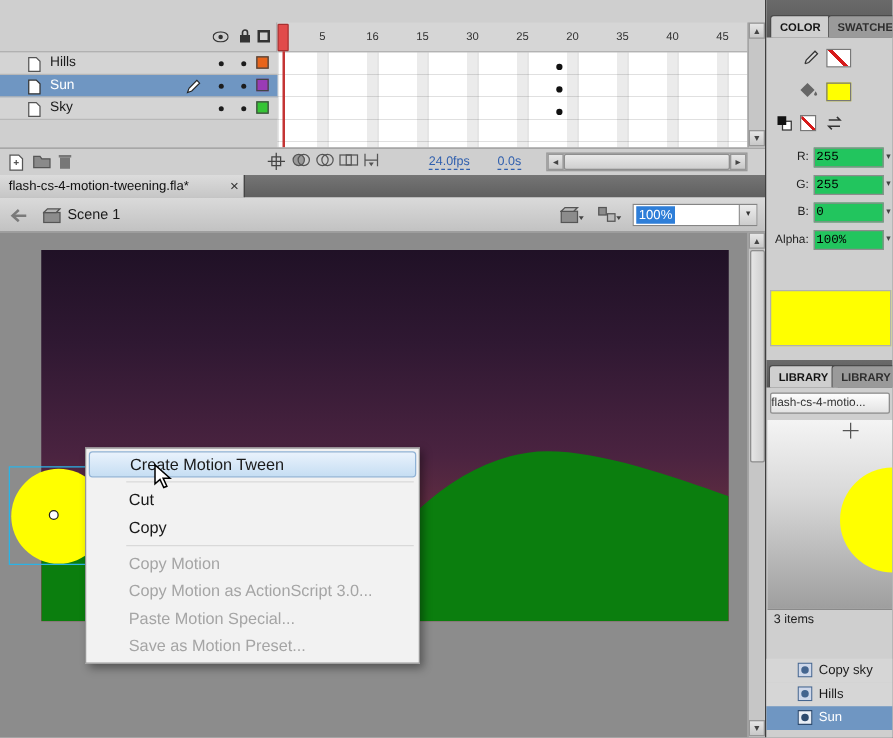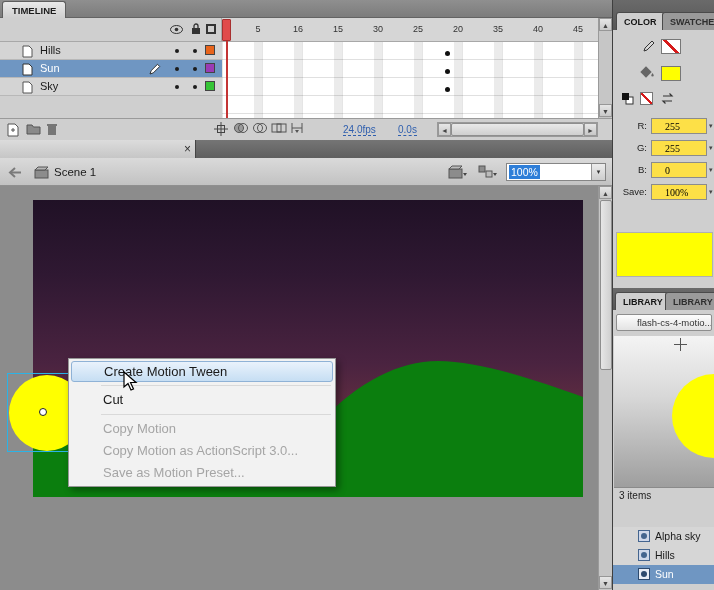--- a/index.html
+++ b/index.html
@@ -70,40 +70,37 @@
 
   
   #right-panel{left:612px;top:0;width:102px;height:590px;background:#cfcfcf;border-left:1px solid #3f3f3f;overflow:hidden;}
   .rp-tabstrip{left:0;width:102px;background:linear-gradient(#6a6a6a,#565656);}
   .rp-tab{position:absolute;height:18px;line-height:18px;padding:0 7px;font-size:9px;font-weight:bold;border-radius:3px 3px 0 0;border:1px solid #4a4a4a;border-bottom:none;white-space:nowrap;}
   .rp-tab.on{background:#cfcfcf;color:#141414;}
   .rp-tab.off{background:#9a9a9a;color:#2e2e2e;}
   .chip{position:absolute;width:20px;height:15px;border:1px solid #777;background:#fff;}
   .slash{background-image:linear-gradient(45deg, transparent 42%, #d61a1a 42%, #d61a1a 56%, transparent 56%);}
   .fld-label{position:absolute;width:32px;text-align:right;font-size:9.5px;color:#222;line-height:16px;}
-  .fld{position:absolute;width:56px;height:16px;border:1px solid #8c8c8c;background:#fde047;font-size:10px;padding:0 13px;font-family:Liberation Serif, serif;}
+  .fld{position:absolute;width:56px;height:16px;border:1px solid #8c8c8c;background:#22c55e;font-size:10px;padding:0 1px;font-family:Liberation Mono, monospace;}
   .stepper{position:absolute;font-size:7px;color:#444;line-height:16px;cursor:pointer;}
   #big-swatch{left:3px;top:232px;width:97px;height:45px;border:1px solid #b0b0b0;}
-  #lib-dropdown{left:3px;top:314px;width:96px;height:17px;background:linear-gradient(#fdfdfd,#e3e3e3);border:1px solid #8e8e8e;border-radius:2px;font-size:9.5px;line-height:15px;padding-left:20px;color:#333;white-space:nowrap;overflow:hidden;}
+  #lib-dropdown{left:3px;top:314px;width:96px;height:17px;background:linear-gradient(#fdfdfd,#e3e3e3);border:1px solid #8e8e8e;border-radius:2px;font-size:9.5px;line-height:15px;padding-left:0;color:#333;white-space:nowrap;overflow:hidden;}
   #lib-preview{left:1px;top:336px;width:100px;height:152px;background:linear-gradient(180deg,#f4f4f4 0%,#d8d8d8 40%,#9e9e9e 100%);border-bottom:1px solid #8a8a8a;overflow:hidden;}
   #preview-sun{position:absolute;left:58px;top:38px;width:84px;height:84px;border-radius:50%;}
   #lib-count{left:6px;top:490px;font-size:10px;color:#222;}
   #lib-header{left:0;top:508px;width:102px;height:18px;background:linear-gradient(#ececec,#c6c6c6);border-top:1px solid #9c9c9c;border-bottom:1px solid #8c8c8c;font-size:10px;line-height:17px;padding-left:8px;color:#222;}
   .lib-row{left:0;width:102px;height:19px;background:#d6d6d6;font-size:10.5px;line-height:19px;}
   .lib-row.sel{background:#6f96c2;color:#fff;}
   .lib-row .txt{position:absolute;left:42px;top:0;}
   .lib-icon{position:absolute;left:25px;top:3px;}
 </style>
 </head>
 <body>
 
 <section id="timeline-panel" class="abs">
-  <div class="tl-tabstrip abs">
-    <div class="tl-tab abs">TIMELINE</div>
-  </div>
 
   <div class="tl-header abs">
     <svg class="abs" style="left:170px;top:7px;" width="13" height="9">
       <ellipse cx="6.5" cy="4.5" rx="6" ry="4" fill="none" stroke="#333"></ellipse>
         <circle cx="6.5" cy="4.5" r="1.8" fill="#333"></circle>
     </svg>
     <svg class="abs" style="left:191px;top:4px;" width="10" height="13">
       <rect x="1" y="6" width="8" height="6" fill="#333"></rect>
         <path d="M3 6 V4 a2 2 0 0 1 4 0 V6" fill="none" stroke="#333" stroke-width="1.3"></path>
     </svg>
@@ -207,20 +204,21 @@
   </div>
 
   <div class="vscroll abs" style="left:598px;top:18px;width:14px;height:100px;">
     <span class="sbtn" style="left:0;top:0;">▲</span>
     <span class="sbtn" style="left:0;top:86px;">▼</span>
   </div>
 </section>
 
 <div id="doc-tabbar" class="abs">
   <div id="doc-tab" class="abs">
+    <span>flash-cs-4-motion-tweening.fla*</span>
     <span id="doc-close">×</span>
   </div>
 </div>
 
 <div id="edit-bar" class="abs">
   <svg class="abs" style="left:8px;top:9px" width="14" height="11">
     <path d="M7 1 L2 5.5 l5 4.5" stroke="#7a7a7a" stroke-width="2" fill="none"></path>
       <line x1="2" y1="5.5" x2="13" y2="5.5" stroke="#7a7a7a" stroke-width="2"></line>
     </svg>
   <svg class="abs" style="left:34px;top:8px" width="15" height="13">
@@ -260,23 +258,25 @@
     <span class="sbtn" style="left:0;top:0;">▲</span>
     <span class="stage-vthumb"></span>
     <span class="sbtn" style="left:0;top:390px;">▼</span>
   </div>
 </div>
 
 <div id="context-menu" class="abs">
   <div class="mi hl">Create Motion Tween</div>
   <div class="msep"></div>
   <div class="mi">Cut</div>
+  <div class="mi">Copy</div>
   <div class="msep"></div>
   <div class="mi dis">Copy Motion</div>
   <div class="mi dis">Copy Motion as ActionScript 3.0...</div>
+  <div class="mi dis">Paste Motion Special...</div>
   <div class="mi dis">Save as Motion Preset...</div>
 </div>
 
 <svg id="cursor" width="18" height="21">
   <polygon points="1,1 1,16 5,12.5 8,19 10.5,18 7.5,11.5 13,11.5" fill="#fff" stroke="#000" stroke-width="1.2"></polygon>
 </svg>
 
 <aside id="right-panel" class="abs">
 
   <div class="rp-tabstrip abs" style="top:0;height:30px;">
@@ -309,21 +309,21 @@
   <span class="stepper" style="left:96px;top:118px">▾</span>
 
   <span class="fld-label" style="left:2px;top:140px">G:</span>
   <input class="fld" style="left: 38px; top: 140px;" value="255">
   <span class="stepper" style="left:96px;top:140px">▾</span>
 
   <span class="fld-label" style="left:2px;top:162px">B:</span>
   <input class="fld" style="left: 38px; top: 162px;" value="0">
   <span class="stepper" style="left:96px;top:162px">▾</span>
 
-  <span class="fld-label" style="left:2px;top:184px">Save:</span>
+  <span class="fld-label" style="left:2px;top:184px">Alpha:</span>
   <input class="fld" style="left: 38px; top: 184px;" value="100%">
   <span class="stepper" style="left:96px;top:184px">▾</span>
 
   <div id="big-swatch" class="abs" style="background-color: rgb(255, 255, 0);"></div>
 
   <div class="rp-tabstrip abs" style="top:288px;height:22px;">
     <div class="rp-tab on" style="left:2px;top:4px;">LIBRARY</div>
     <div class="rp-tab off" style="left:52px;top:4px;">LIBRARY</div>
   </div>
 
@@ -338,21 +338,21 @@
   </div>
 
   <span id="lib-count" class="abs">3 items</span>
 
 
   <div class="lib-row abs" style="top:527px">
     <svg class="lib-icon" width="12" height="12">
       <rect x="0.5" y="0.5" width="11" height="11" fill="#cfd8ea" stroke="#44658f"></rect>
         <circle cx="6" cy="6" r="3" fill="#44658f"></circle>
       </svg>
-    <span class="txt">Alpha sky</span>
+    <span class="txt">Copy sky</span>
   </div>
   <div class="lib-row abs" style="top:546px">
     <svg class="lib-icon" width="12" height="12">
       <rect x="0.5" y="0.5" width="11" height="11" fill="#cfd8ea" stroke="#44658f"></rect>
         <circle cx="6" cy="6" r="3" fill="#44658f"></circle>
       </svg>
     <span class="txt">Hills</span>
   </div>
   <div class="lib-row sel abs" style="top:565px">
     <svg class="lib-icon" width="12" height="12">

